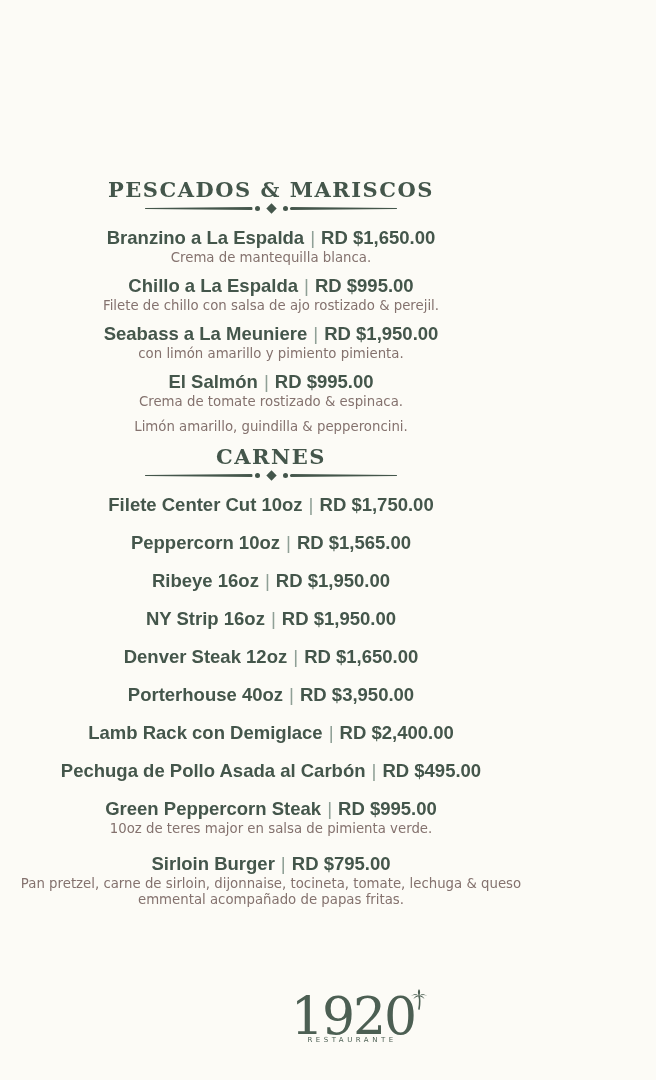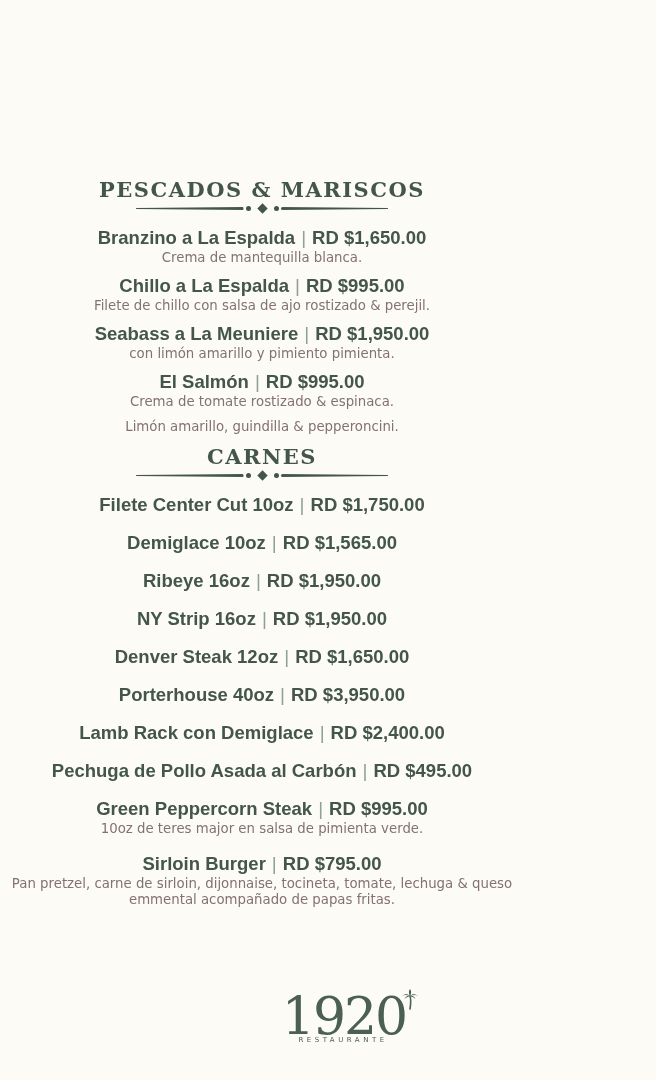--- a/index.html
+++ b/index.html
@@ -11,20 +11,21 @@
     overflow: hidden;
     position: relative;
   }
   .menu-wrap {
     width: 524px;
     height: 1080px;
     position: relative;
     text-align: center;
     padding-top: 178px;
     color: #44564b;
+    margin-left: 9px;
   }
   
   .menu-section { margin-bottom: 10px; }
   .section-title {
     font-family: "DejaVu Serif", "Liberation Serif", serif;
     font-weight: 700;
     font-size: 21px;
     letter-spacing: 1.5px;
     color: #44564b;
     line-height: 24px;
@@ -174,21 +175,21 @@
     <div class="items">
   <div class="menu-item">
     <div class="item-line">
       <span class="item-name">Filete Center Cut 10oz</span><span class="item-sep">|</span><span class="item-price">RD $1,750.00</span>
     </div>
 
   </div>
 
   <div class="menu-item">
     <div class="item-line">
-      <span class="item-name">Demiglace 10oz</span><span class="item-sep">|</span><span class="item-price">RD $1,565.00</span>
+      <span class="item-name">Peppercorn 10oz</span><span class="item-sep">|</span><span class="item-price">RD $1,565.00</span>
     </div>
 
   </div>
 
   <div class="menu-item">
     <div class="item-line">
       <span class="item-name">Ribeye 16oz</span><span class="item-sep">|</span><span class="item-price">RD $1,950.00</span>
     </div>
 
   </div>

